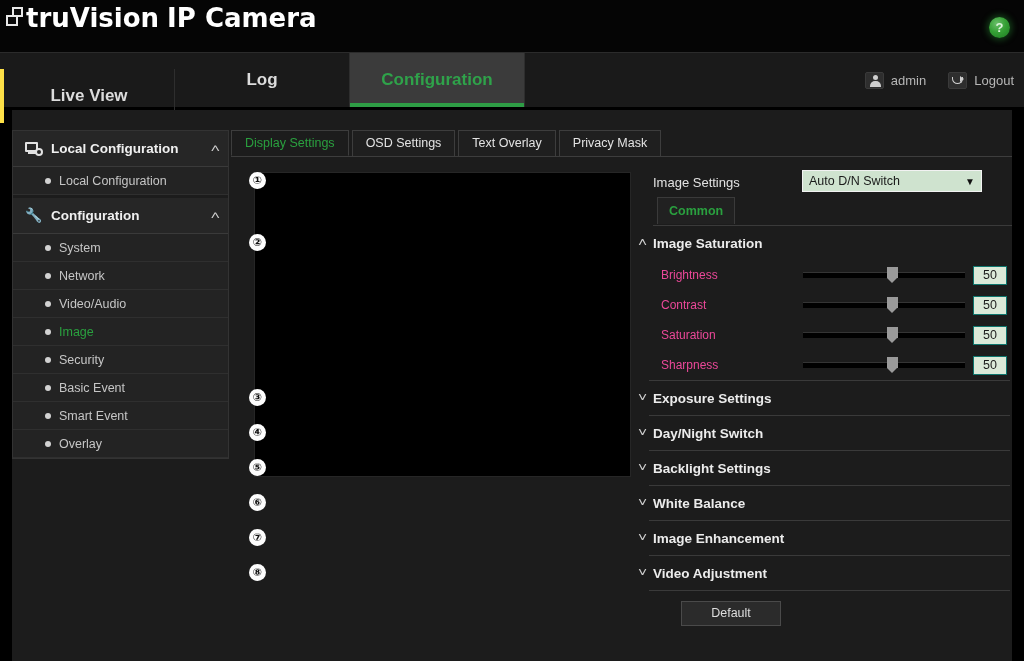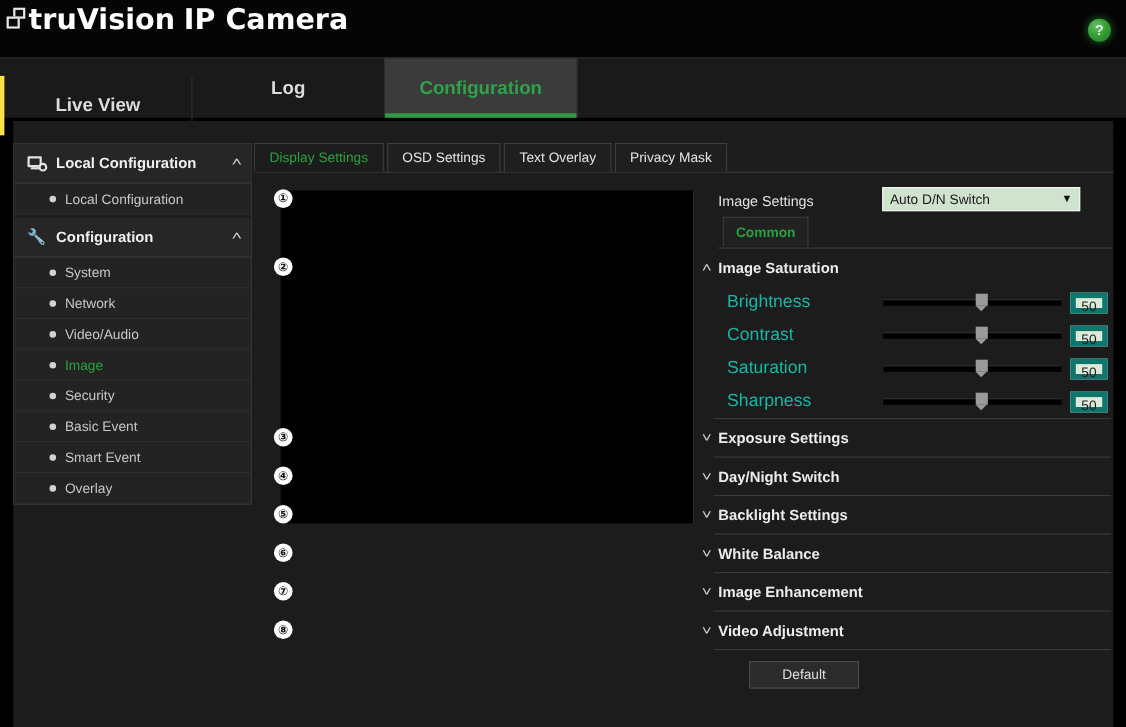--- a/index.html
+++ b/index.html
@@ -435,22 +435,22 @@
   .slider-row {
     position: relative;
     height: 30px;
     display: flex;
     align-items: center;
     padding-left: 28px;
     box-sizing: border-box;
   }
   .slider-label {
     width: 142px;
-    font-size: 16px;
-    color: #14b8a6;
+    font-size: 12px;
+    color: #ec4899;
     white-space: nowrap;
   }
   .track {
     position: relative;
     width: 162px;
     height: 5px;
     background: #000000;
     border-top: 1px solid #343434;
     cursor: pointer;
   }
@@ -470,21 +470,21 @@
     width: 0; height: 0;
     border-left: 5.5px solid transparent;
     border-right: 5.5px solid transparent;
     border-top: 5px solid #9a9a9a;
   }
   .val-box {
     width: 34px;
     height: 19px;
     margin-left: 8px;
     background: #dcead9;
-    border: 5px solid #0f766e;
+    border: 1px solid #0f766e;
     box-sizing: border-box;
     font-size: 12.5px;
     color: #1d1d1d;
     text-align: center;
     line-height: 17px;
     cursor: text;
   }
 
   
   .default-wrap {
@@ -524,20 +524,30 @@
     </div>
     <div class="help-icon">?</div>
   </div>
 
   <div class="navbar">
     <div class="nav-tabs">
       <div class="nav-tab">Live View</div>
       <div class="nav-tab">Log</div>
       <div class="nav-tab active">Configuration</div>
     </div>
+    <div class="nav-right">
+      <div class="nav-user">
+        <span class="mini-icon user"></span>
+        <span>admin</span>
+      </div>
+      <div class="nav-logout">
+        <span class="mini-icon logout"></span>
+        <span>Logout</span>
+      </div>
+    </div>
   </div>
 
   <div class="workspace">
 
     <div class="sidebar">
 
       <div class="sb-group">
         <span class="ic-local">
           <span class="scr"></span>
             <span class="stand"></span>

